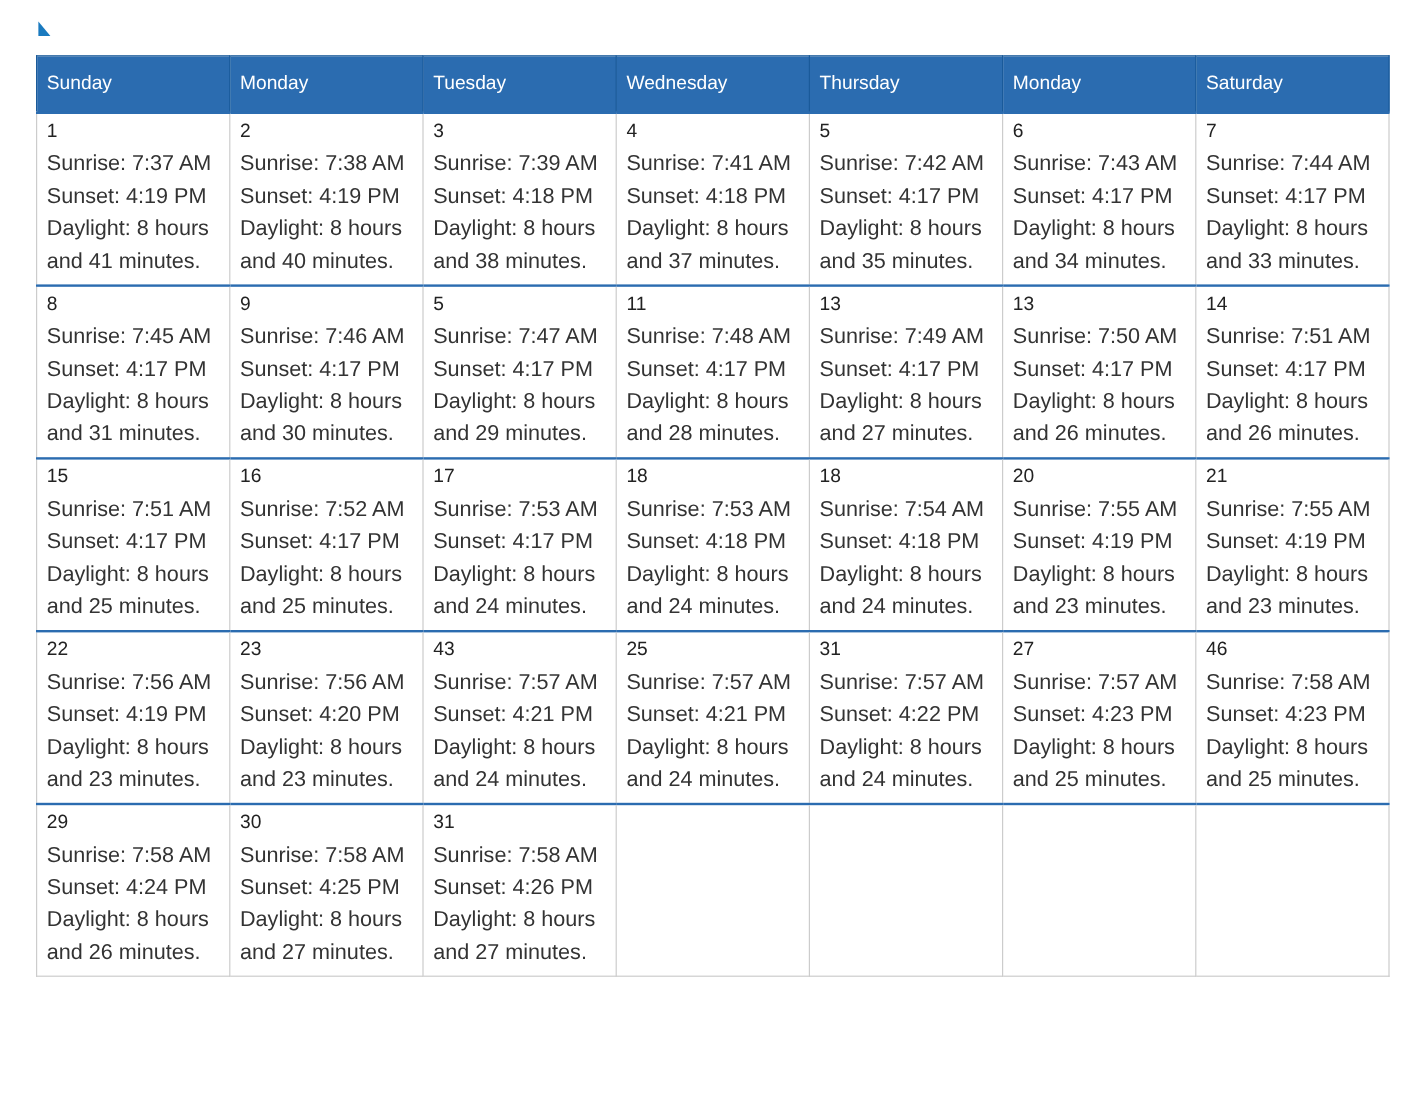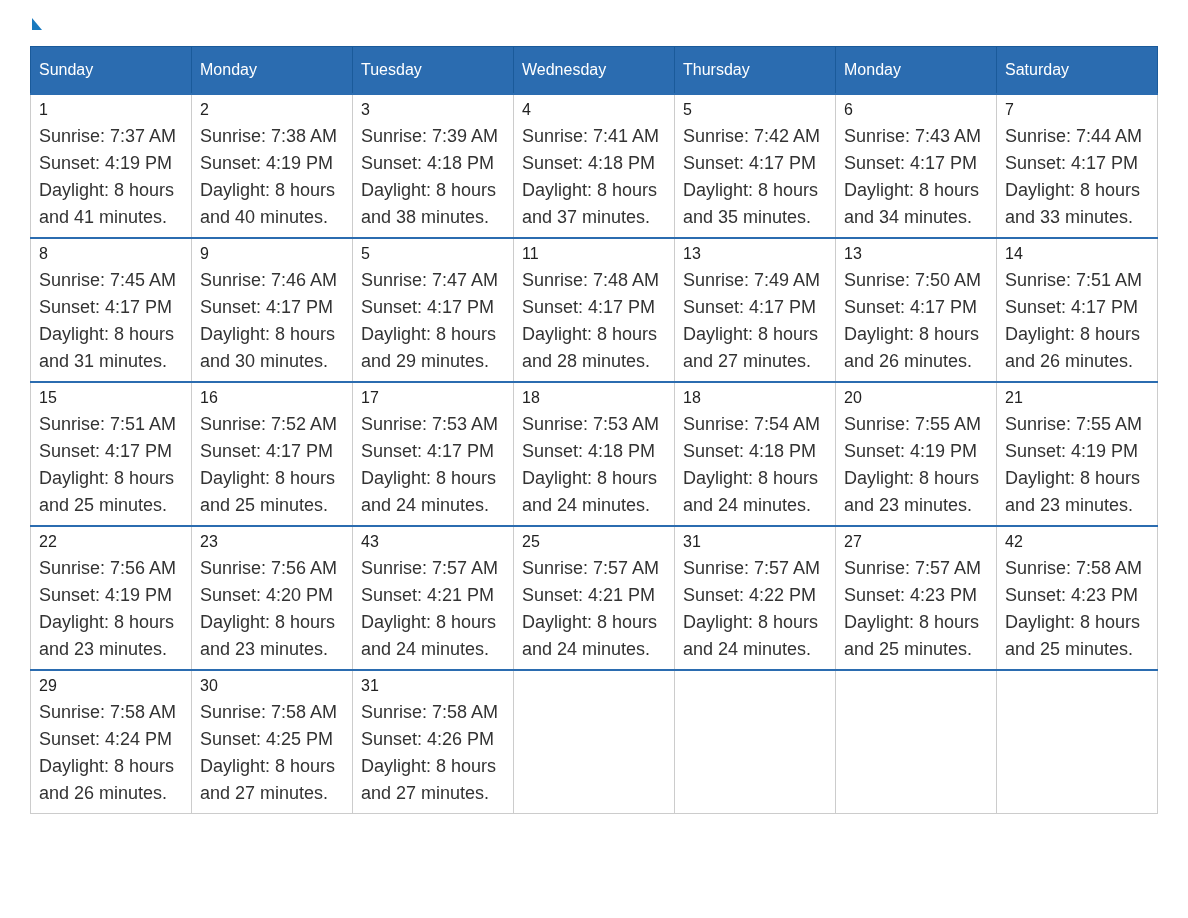--- a/index.html
+++ b/index.html
@@ -244,21 +244,21 @@
       </td>
         <td>
         <span class="day-number">31</span>
         <div class="day-detail">Sunrise: 7:57 AM<br>Sunset: 4:22 PM<br>Daylight: 8 hours and 24 minutes.</div>
       </td>
         <td>
         <span class="day-number">27</span>
         <div class="day-detail">Sunrise: 7:57 AM<br>Sunset: 4:23 PM<br>Daylight: 8 hours and 25 minutes.</div>
       </td>
         <td>
-        <span class="day-number">42</span>
+        <span class="day-number">46</span>
         <div class="day-detail">Sunrise: 7:58 AM<br>Sunset: 4:23 PM<br>Daylight: 8 hours and 25 minutes.</div>
       </td>
       </tr>
       <tr>
         <td>
         <span class="day-number">29</span>
         <div class="day-detail">Sunrise: 7:58 AM<br>Sunset: 4:24 PM<br>Daylight: 8 hours and 26 minutes.</div>
       </td>
         <td>
         <span class="day-number">30</span>

